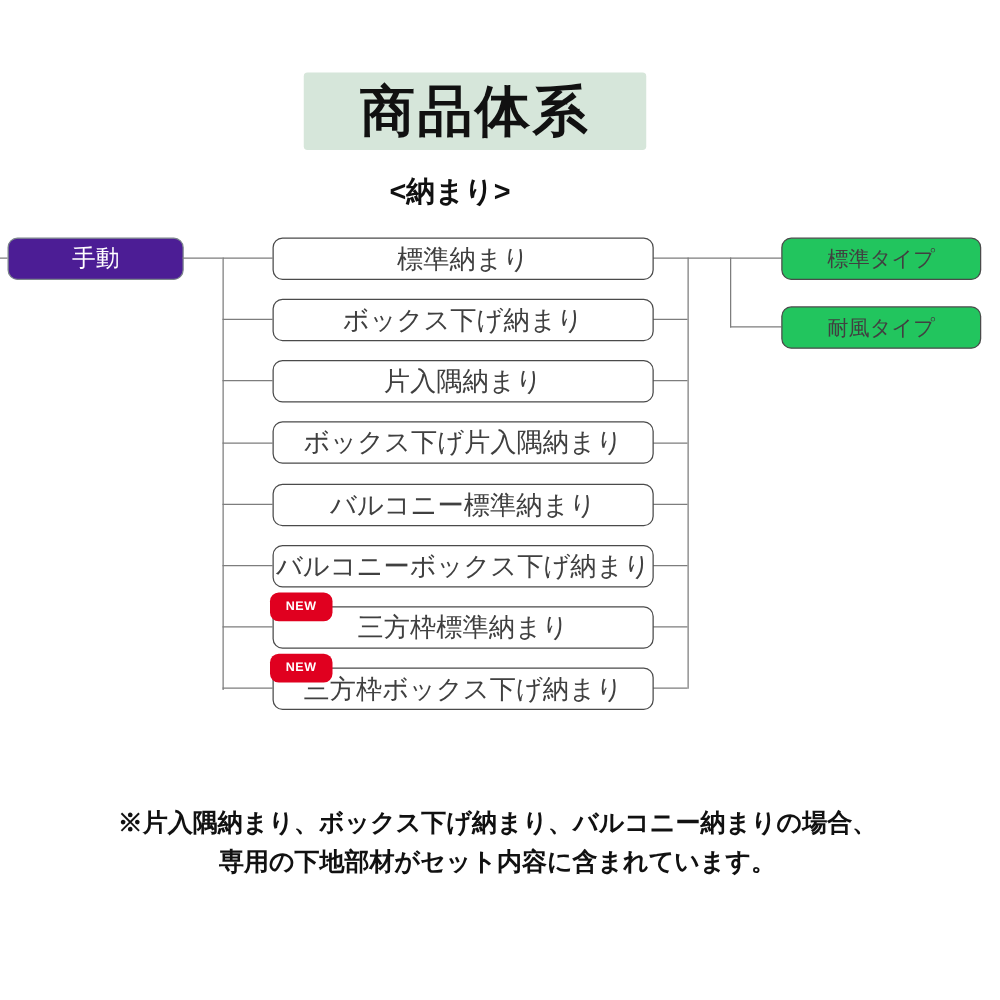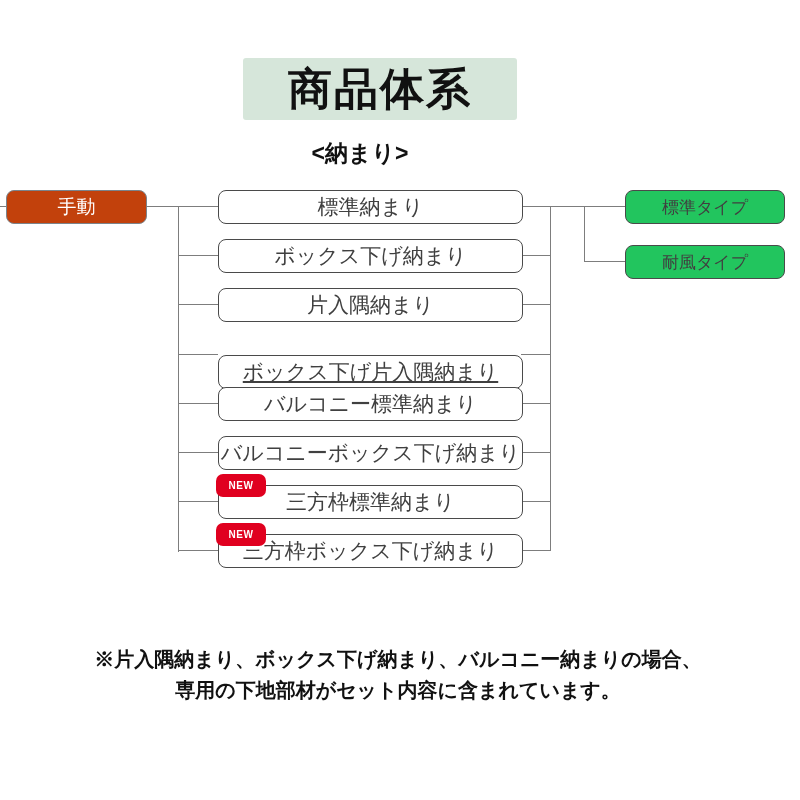--- a/index.html
+++ b/index.html
@@ -18,36 +18,36 @@
   }
   .hdr-nakamari{left:250px;top:138px;width:220px;font-size:23px;}
   .hdr-shutter{left:565px;top:143px;width:215px;font-size:19px;}
   
   .hline,.vline{position:absolute;background:#7d7d7d;}
   .hline{height:1px;}
   .vline{width:1px;}
   
   .root-box{
     position:absolute;left:6px;top:190px;width:141px;height:34px;box-sizing:border-box;
-    background:#c2410c;border:1px solid #7b848c;border-radius:8px;
+    background:#4c1d95;border:1px solid #7b848c;border-radius:8px;
     display:flex;align-items:center;justify-content:center;color:#fff;font-size:19px;
   }
   .mid-box{
     position:absolute;left:218px;width:305px;height:34px;box-sizing:border-box;
     background:#fff;border:1px solid #4a4a4a;border-radius:8px;
     display:flex;align-items:center;justify-content:center;font-size:21px;color:#404040;
     z-index:1;
   }
   .shutter-box{
     position:absolute;left:625px;width:160px;height:34px;box-sizing:border-box;
     background:#22c55e;border:1px solid #4a4a4a;border-radius:8px;
     display:flex;align-items:center;justify-content:center;font-size:17px;color:#404040;
     z-index:1;
   }
-  .r0{top:190px;} .r1{top:239px;} .r2{top:288px;} .r3{top:355px;text-decoration:underline;}
+  .r0{top:190px;} .r1{top:239px;} .r2{top:288px;} .r3{top:337px;}
   .r4{top:387px;} .r5{top:436px;} .r6{top:485px;} .r7{top:534px;}
   .s0{top:190px;} .s1{top:245px;}
   .new-badge{
     position:absolute;left:216px;width:50px;height:23px;box-sizing:border-box;
     background:#e0001f;border-radius:7px;color:#fff;font-weight:bold;font-size:10px;
     display:flex;align-items:center;justify-content:center;z-index:2;letter-spacing:0.5px;
   }
   .b6{top:474px;} .b7{top:523px;}
   
   .note{

